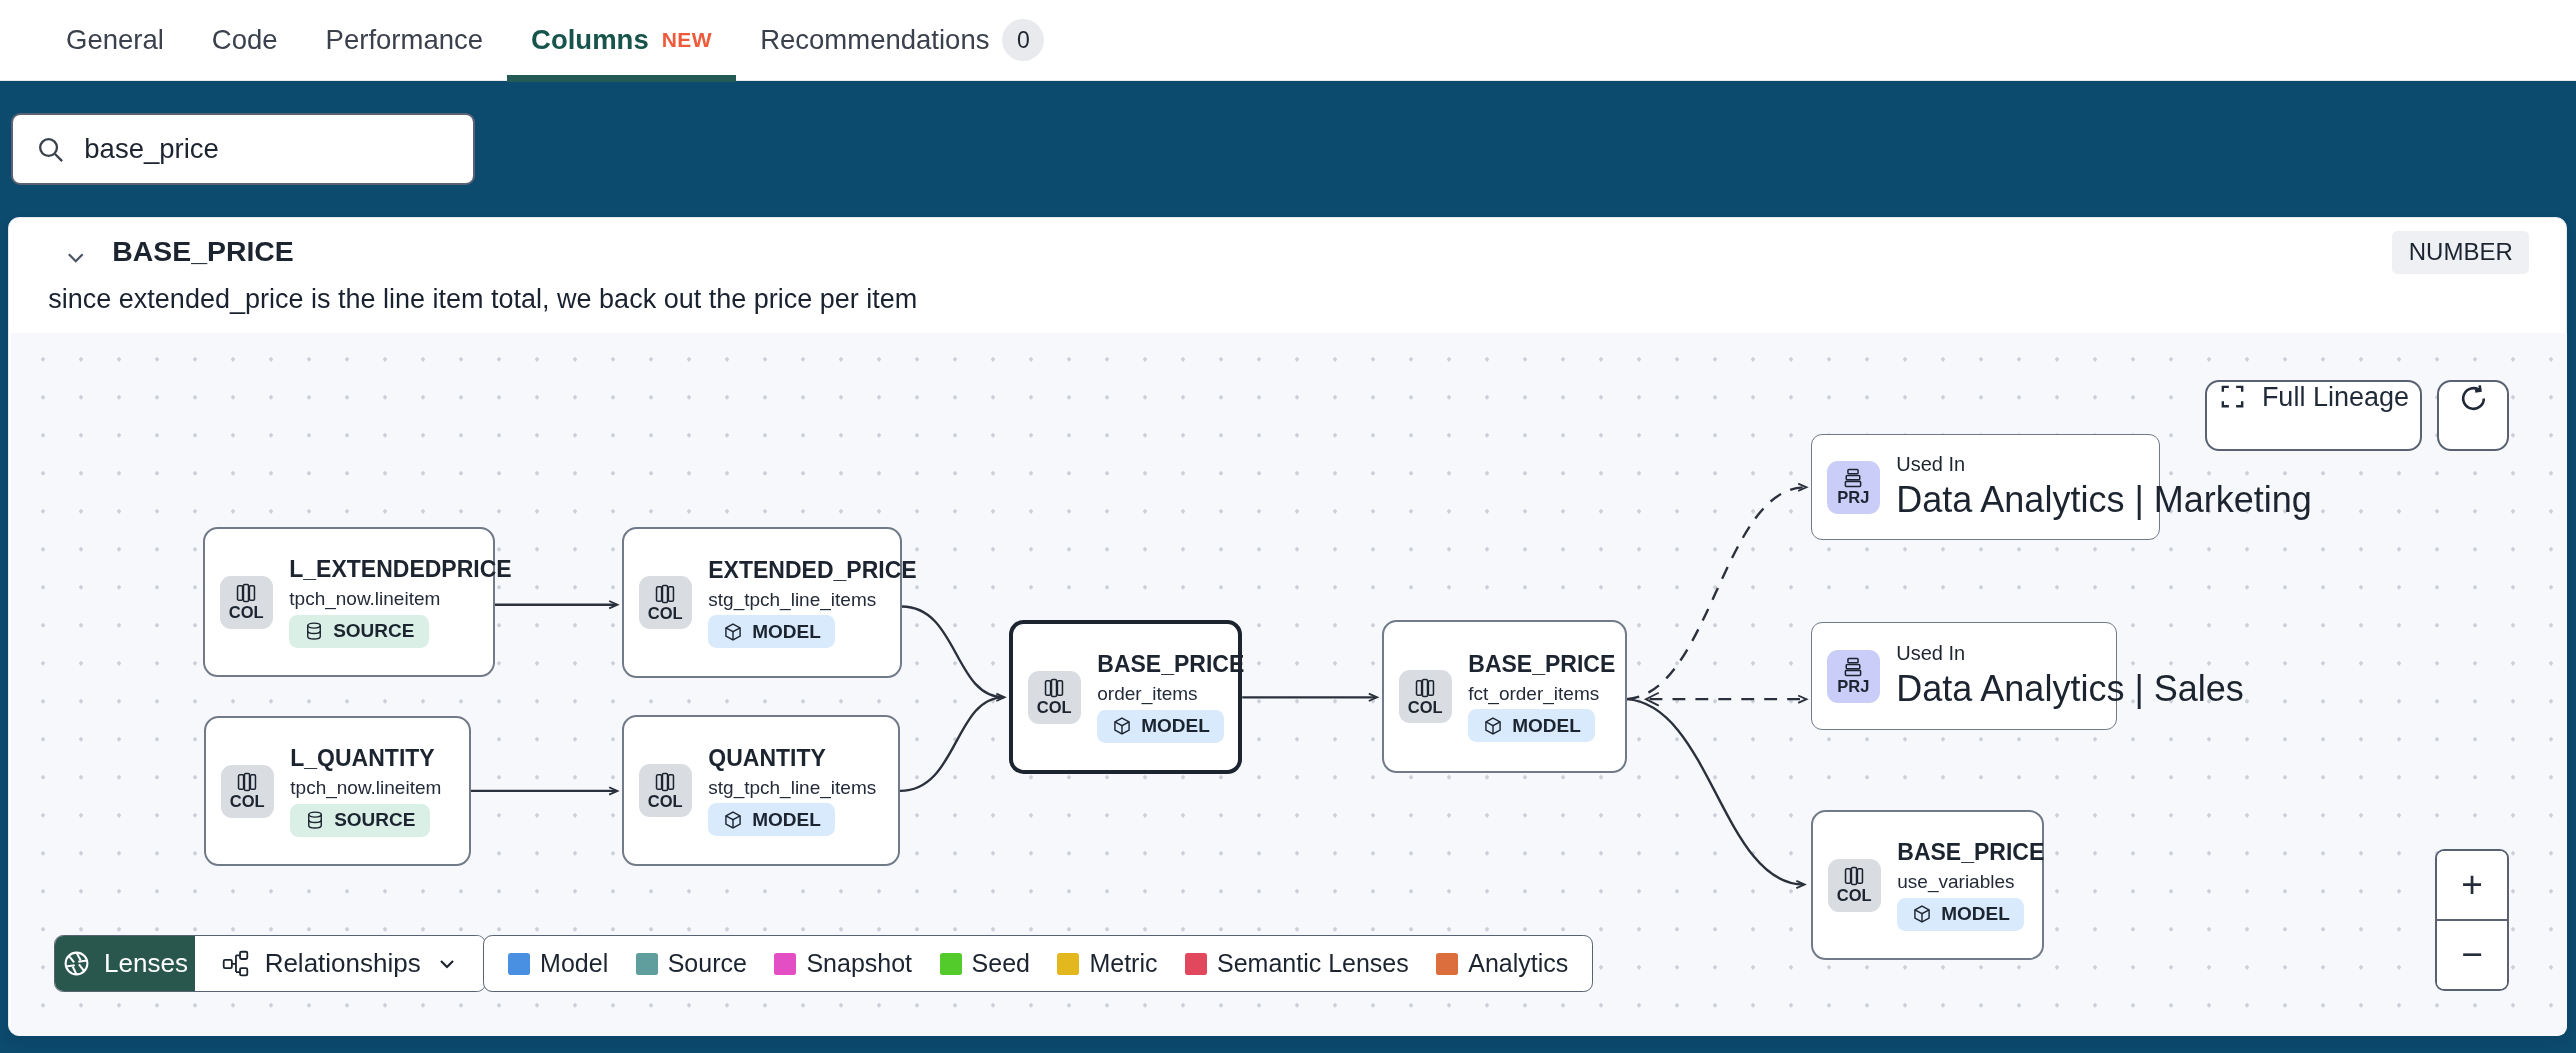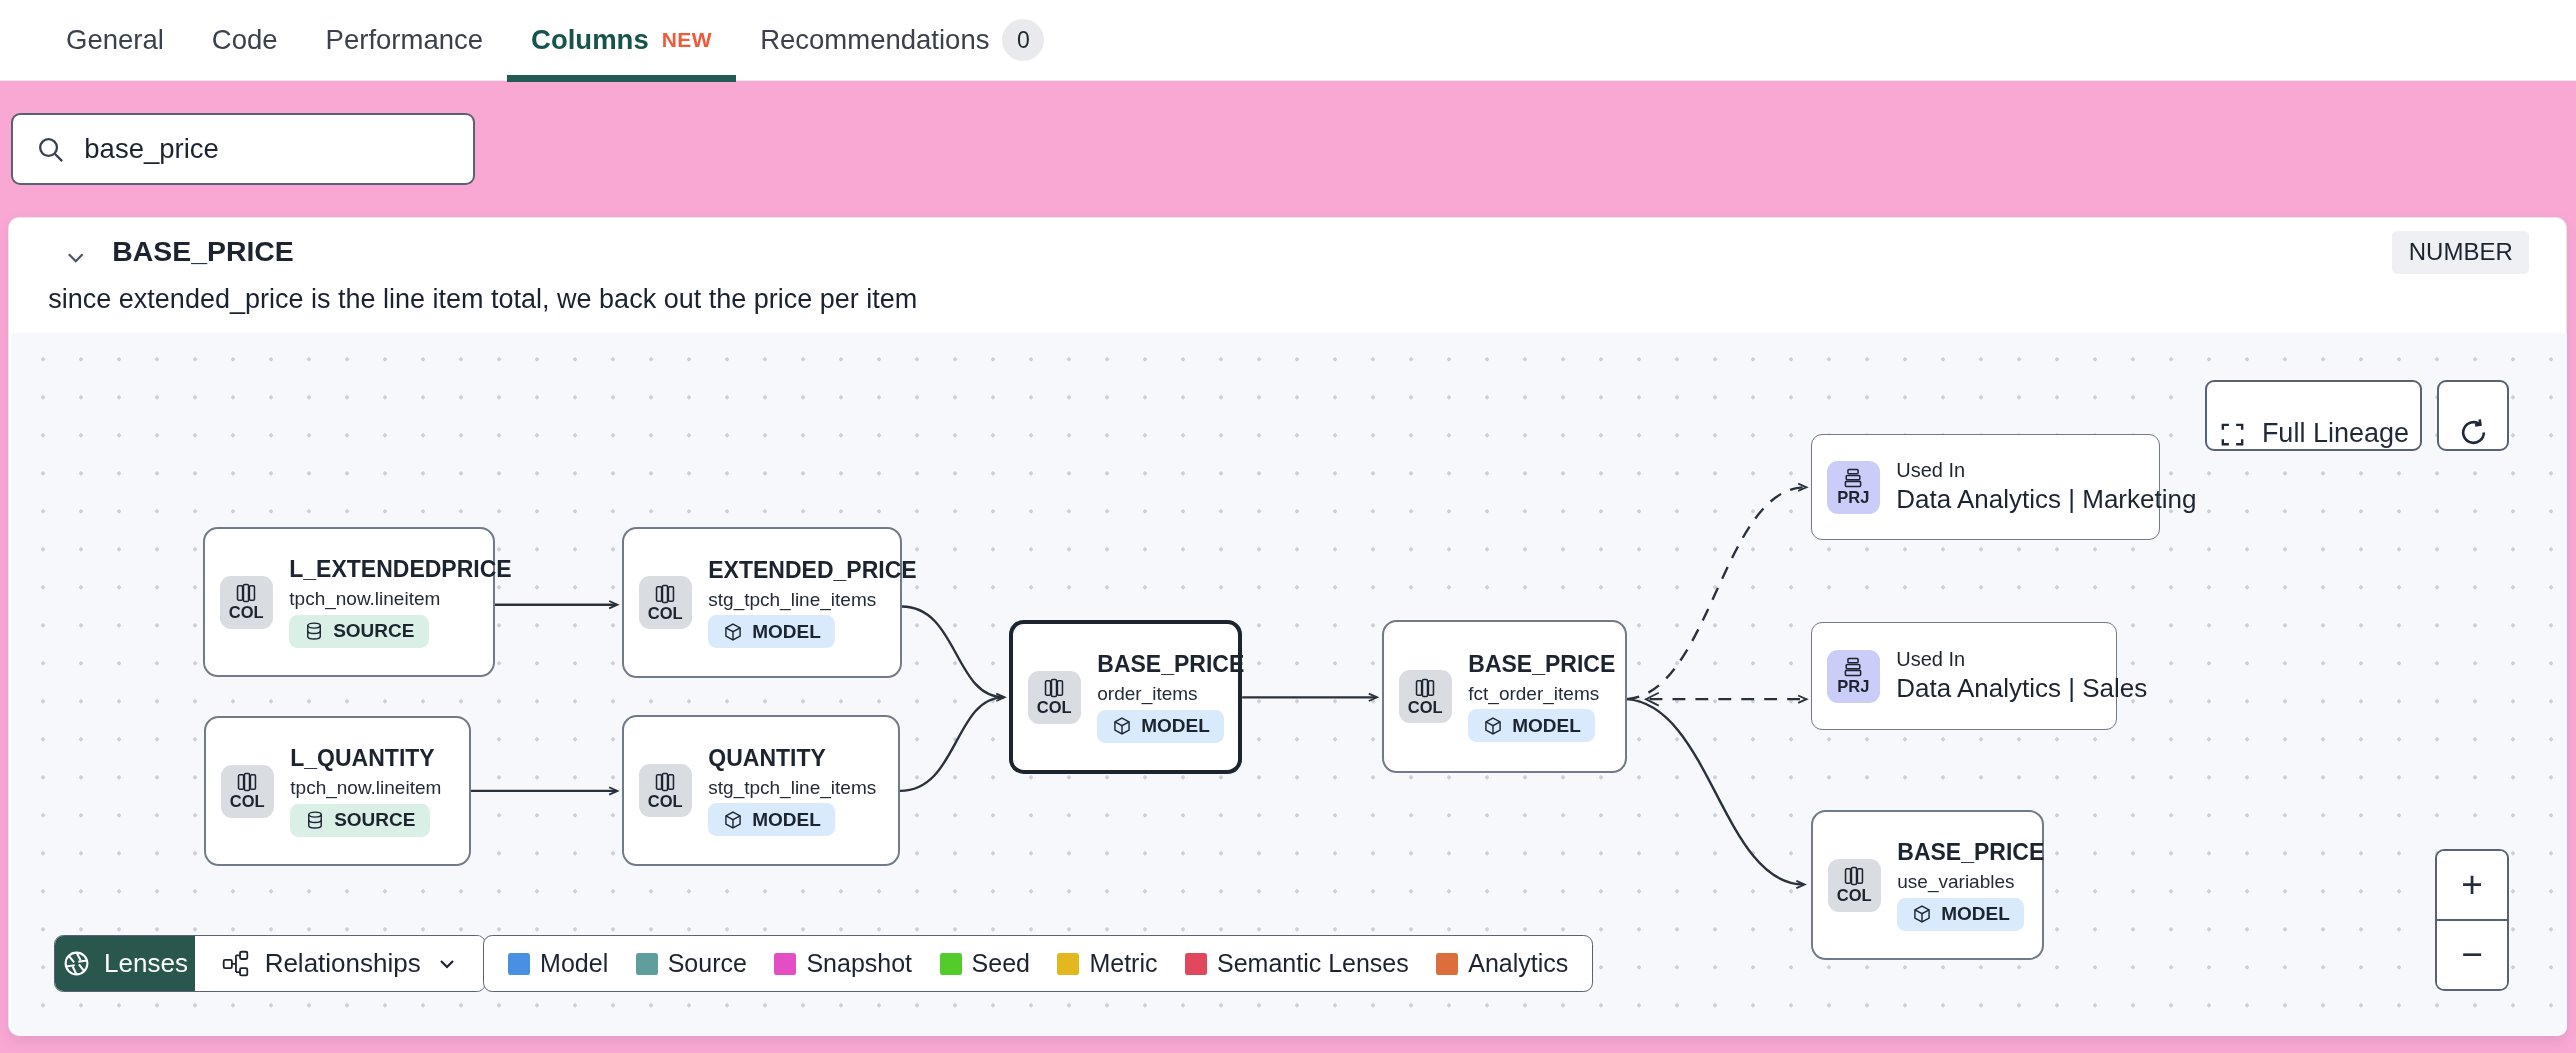--- a/index.html
+++ b/index.html
@@ -1,18 +1,18 @@
 <!DOCTYPE html>
 <html style="font-size:14.7px"><head>
 <meta charset="utf-8">
 <style>
   * { box-sizing: border-box; margin: 0; padding: 0; }
   html, body { background: #ffffff; }
   body { font-family: "Liberation Sans", "DejaVu Sans", sans-serif; color: #1c2430; }
-  #app { position: relative; width: 2576px; height: 1053px; background: #f9a8d4; overflow: hidden; }
+  #app { position: relative; width: 2576px; height: 1053px; background: #0c4a6e; overflow: hidden; }
 
   
   .tabbar { position: absolute; top: 0; left: 0; width: 100%; height: 81px;
             border-bottom: 1.8px solid #e8eaed; display: flex; align-items: stretch;
             padding-left: 42px; background: #fff; }
   .tab { position: relative; display: flex; align-items: center; gap: 13px;
          padding: 0 24px; font-size: 27.5px; color: #3a414d; cursor: pointer; }
   .tab.active { color: #17544c; font-weight: 700; }
   .tab.active::after { content: ""; position: absolute; left: 0; right: 0; bottom: -1.8px;
          height: 6.4px; background: #235a53; }
@@ -54,25 +54,25 @@
          font-size: 16.5px; font-weight: 700; color: #1c2430; line-height: 1.05; }
   .nbadge.prj { background: #c9cdf7; }
   .nbody { display: flex; flex-direction: column; align-items: flex-start; gap: 4.6px; white-space: nowrap; }
   .ntitle { font-size: 23px; font-weight: 600; color: #1c2430; }
   .nsub { font-size: 19px; color: #242b38; }
   .pill { display: flex; align-items: center; gap: 9.2px; padding: 5.5px 14.7px;
          border-radius: 8.3px; font-size: 19px; font-weight: 600; color: #1c2430; }
   .pill.source { background: #daf0e7; }
   .pill.model { background: #d9eafc; }
   .ekicker { font-size: 20px; color: #1c2430; text-align: right; }
-  .etitle { font-size: 26px; color: #1c2430; }
-
-  
-  .btn { background: #fff; border: 2.3px solid #596273; border-radius: 9px;
-         display: flex; align-items: flex-end; justify-content: center; gap: 14.7px;
+  .etitle { font-size: 36px; color: #1c2430; }
+
+  
+  .btn { background: #fff; border: 2.3px solid #596273; border-radius: 14px;
+         display: flex; align-items: flex-start; justify-content: center; gap: 14.7px;
          font-size: 27px; color: #1f2937; cursor: pointer; }
   .full-lineage { position: absolute; left: 2194px; top: 47px; width: 217px; height: 71px; }
   .refresh { position: absolute; left: 2426px; top: 47px; width: 72px; height: 71px; }
   .zoomctl { position: absolute; left: 2424px; top: 516px; width: 74px; height: 142px;
          background: #fff; border: 2.3px solid #596273; border-radius: 9.2px;
          display: flex; flex-direction: column; overflow: hidden; }
   .zoomctl .zbtn { flex: 1; display: flex; align-items: center; justify-content: center;
          font-size: 37px; color: #252c3a; cursor: pointer; background: #fff; border: none; font-family: inherit; }
   .zoomctl .zbtn:first-child { border-bottom: 2.3px solid #596273; }
 

